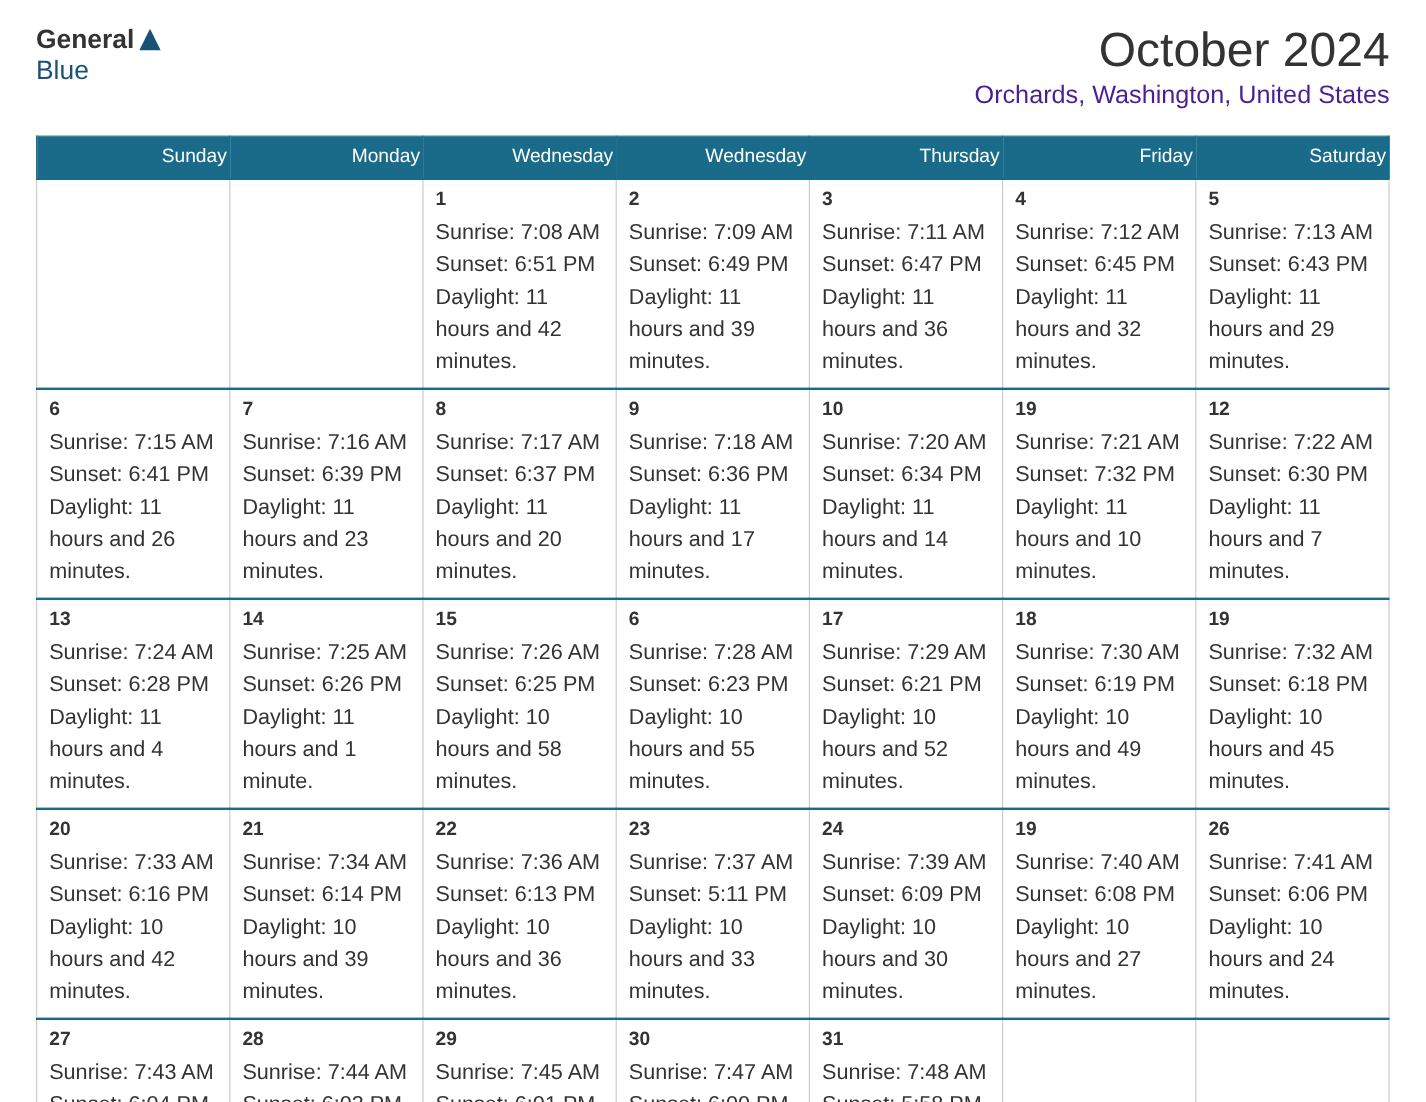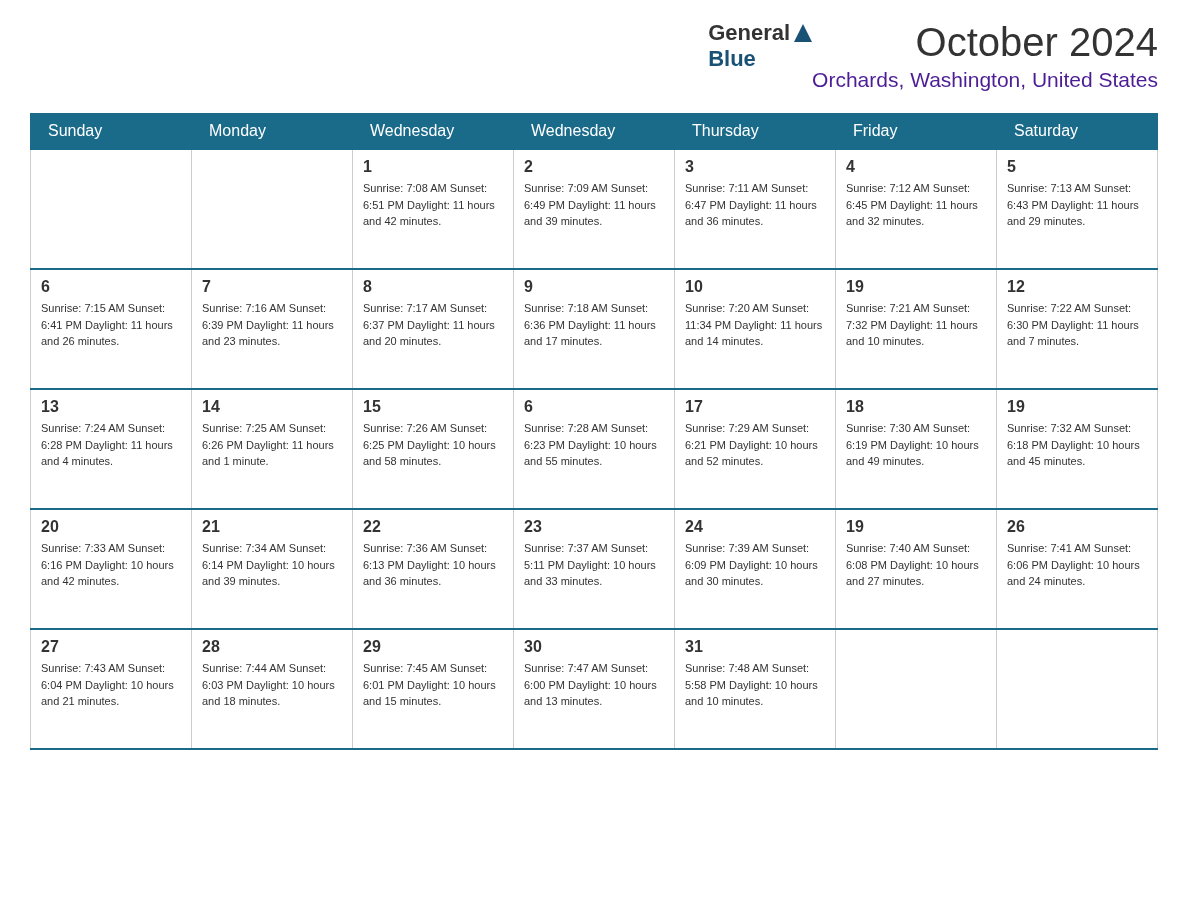--- a/index.html
+++ b/index.html
@@ -5,42 +5,42 @@
     * { box-sizing: border-box; margin: 0; padding: 0; }
     body {
       font-family: Arial, sans-serif;
       background: #fff;
       padding: 20px 30px;
       width: 1188px;
       min-height: 918px;
     }
     .header {
       display: flex;
-      justify-content: flex-end;
+      justify-content: space-between;
       align-items: flex-start;
       margin-bottom: 21px;
     }
     .logo {
       display: flex;
       flex-direction: column;
       align-items: flex-start;
     }
     .logo-text {
       display: flex;
       align-items: center;
       gap: 2px;
     }
     .logo-general {
       font-size: 22px;
       font-weight: bold;
       color: #333;
     }
     .logo-blue {
       font-size: 22px;
-      font-weight: bold;
+      font-weight: normal;
       color: #1a5276;
       margin-left: 4px;
     }
     .title-block {
       text-align: right;
     }
     .month-title {
       font-size: 40px;
       font-weight: normal;
       color: #333;
@@ -52,42 +52,42 @@
       margin-top: 4px;
     }
     table {
       width: 100%;
       border-collapse: collapse;
       margin-top: 10px;
     }
     th {
       background-color: #1a6b8a;
       color: white;
-      text-align: left;
-      padding: 8px 17px;
+      text-align: right;
+      padding: 8px 2px;
       font-size: 16px;
       font-weight: normal;
       border: 1px solid #1a6b8a;
     }
     td {
       border: 1px solid #ccc;
       vertical-align: top;
       padding: 8px 10px;
       width: calc(100% / 7);
       height: 120px;
     }
     .day-number {
       font-size: 16px;
       font-weight: bold;
       color: #333;
       display: block;
       margin-bottom: 4px;
     }
     .day-info {
-      font-size: 11px;
+      font-size: 18px;
       color: #333;
       line-height: 1.5;
     }
     td.empty {
       background: #fff;
     }
     tr {
       border-bottom: 2px solid #1a6b8a;
     }
   </style>
@@ -189,21 +189,21 @@
         <td>
           <span class="day-number">9</span>
           <div class="day-info">Sunrise: 7:18 AM
 Sunset: 6:36 PM
 Daylight: 11 hours
 and 17 minutes.</div>
         </td>
         <td>
           <span class="day-number">10</span>
           <div class="day-info">Sunrise: 7:20 AM
-Sunset: 11:34 PM
+Sunset: 6:34 PM
 Daylight: 11 hours
 and 14 minutes.</div>
         </td>
         <td>
           <span class="day-number">19</span>
           <div class="day-info">Sunrise: 7:21 AM
 Sunset: 7:32 PM
 Daylight: 11 hours
 and 10 minutes.</div>
         </td>

